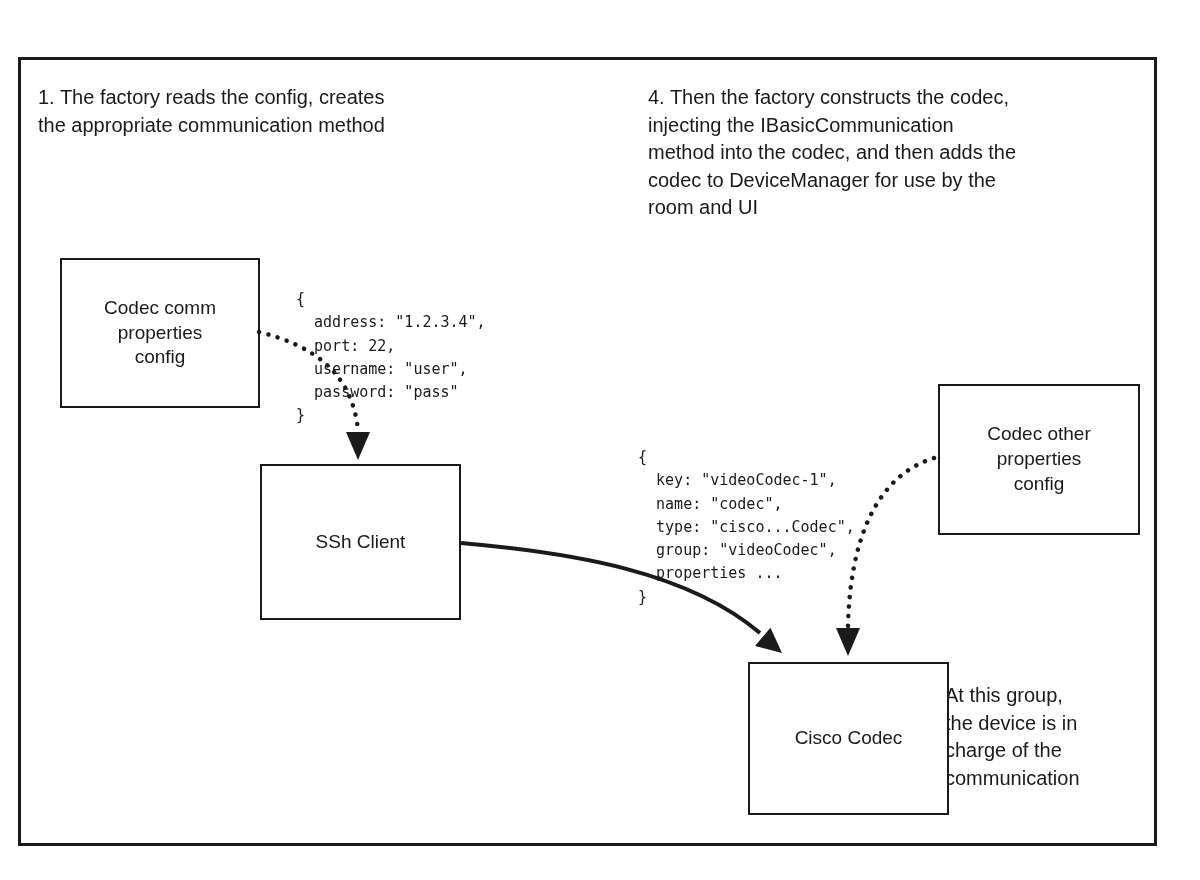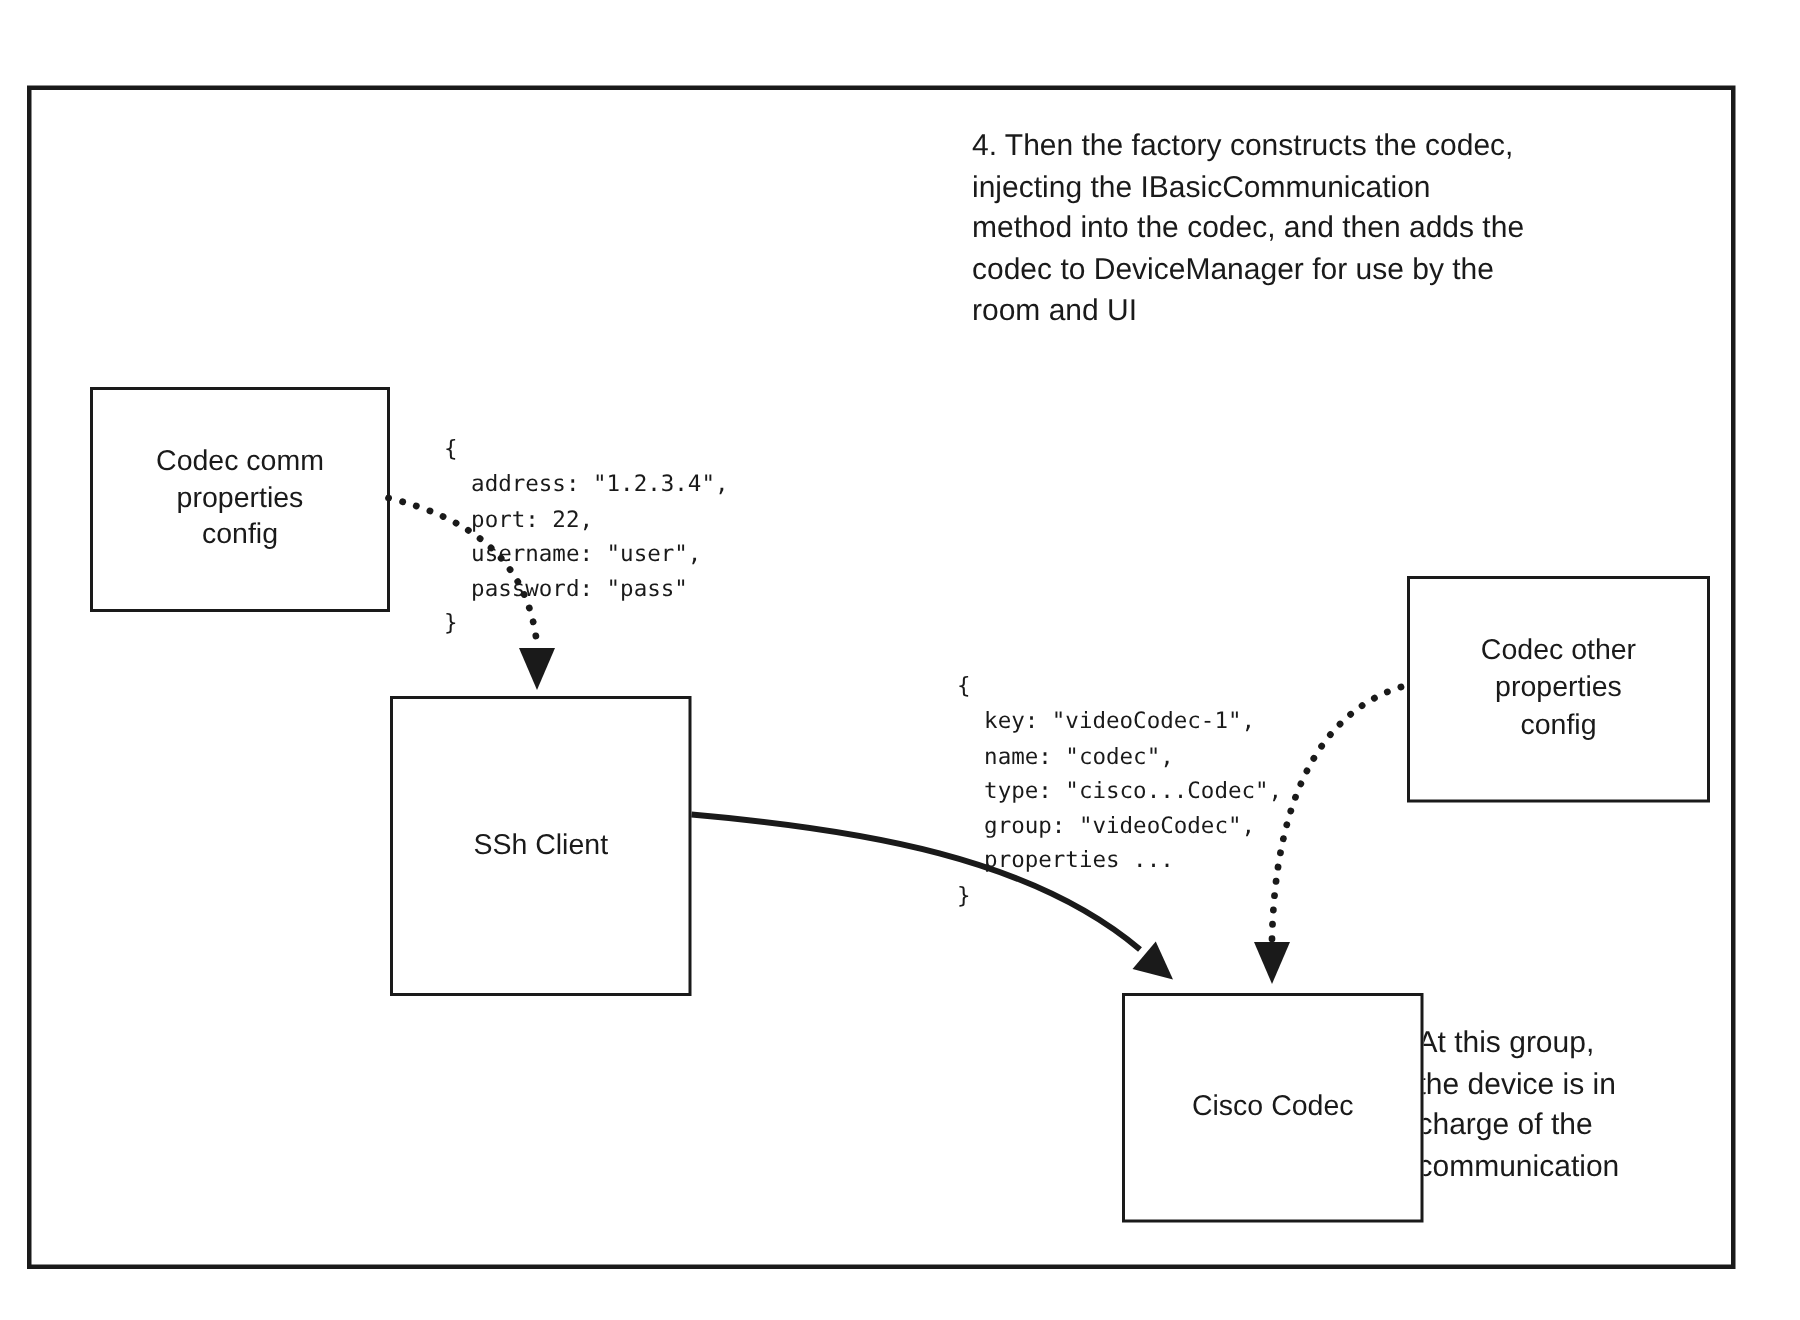--- a/index.html
+++ b/index.html
@@ -43,21 +43,21 @@
     display: flex;
     align-items: center;
     justify-content: center;
     text-align: center;
     color: #1a1a1a;
     font-size: 19px;
     line-height: 1.3;
   }
   .node .label { white-space: pre-line; }
   .node.box-a { left: 60px;  top: 258px; width: 200px; height: 150px; }
-  .node.box-b { left: 260px; top: 464px; width: 201px; height: 200px; }
+  .node.box-b { left: 260px; top: 464px; width: 201px; height: 156px; }
   .node.box-c { left: 938px; top: 384px; width: 202px; height: 151px; }
   .node.box-d { left: 748px; top: 662px; width: 201px; height: 153px; }
   .code {
     position: absolute;
     margin: 0;
     font-family: "DejaVu Sans Mono", "Liberation Mono", monospace;
     font-size: 15px;
     line-height: 1.55;
     color: #1a1a1a;
     white-space: pre;
@@ -90,20 +90,22 @@
     stroke: none;
   }
 </style>
 </head>
 <body>
 
 <div class="canvas">
 
   <div class="outer-border"></div>
 
+  <div class="annotation step1">1. The factory reads the config, creates
+the appropriate communication method</div>
 
   <div class="annotation step2">4. Then the factory constructs the codec,
 injecting the IBasicCommunication
 method into the codec, and then adds the
 codec to DeviceManager for use by the
 room and UI</div>
 
   <div class="annotation note">At this group,
 the device is in
 charge of the

